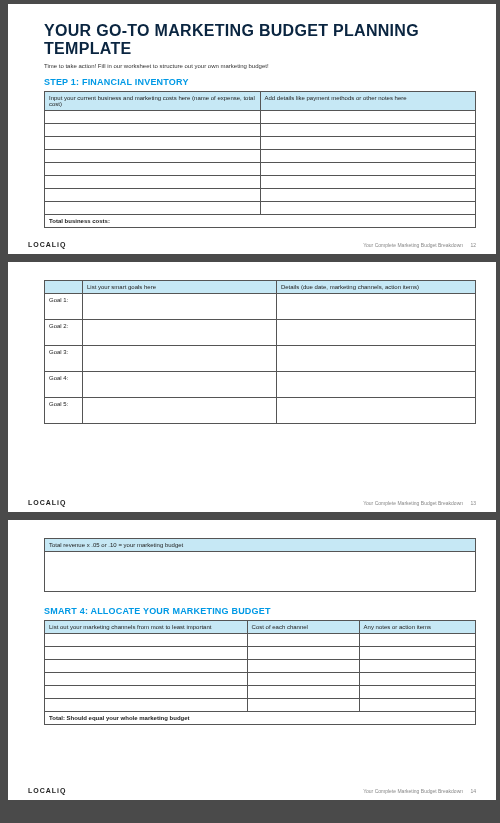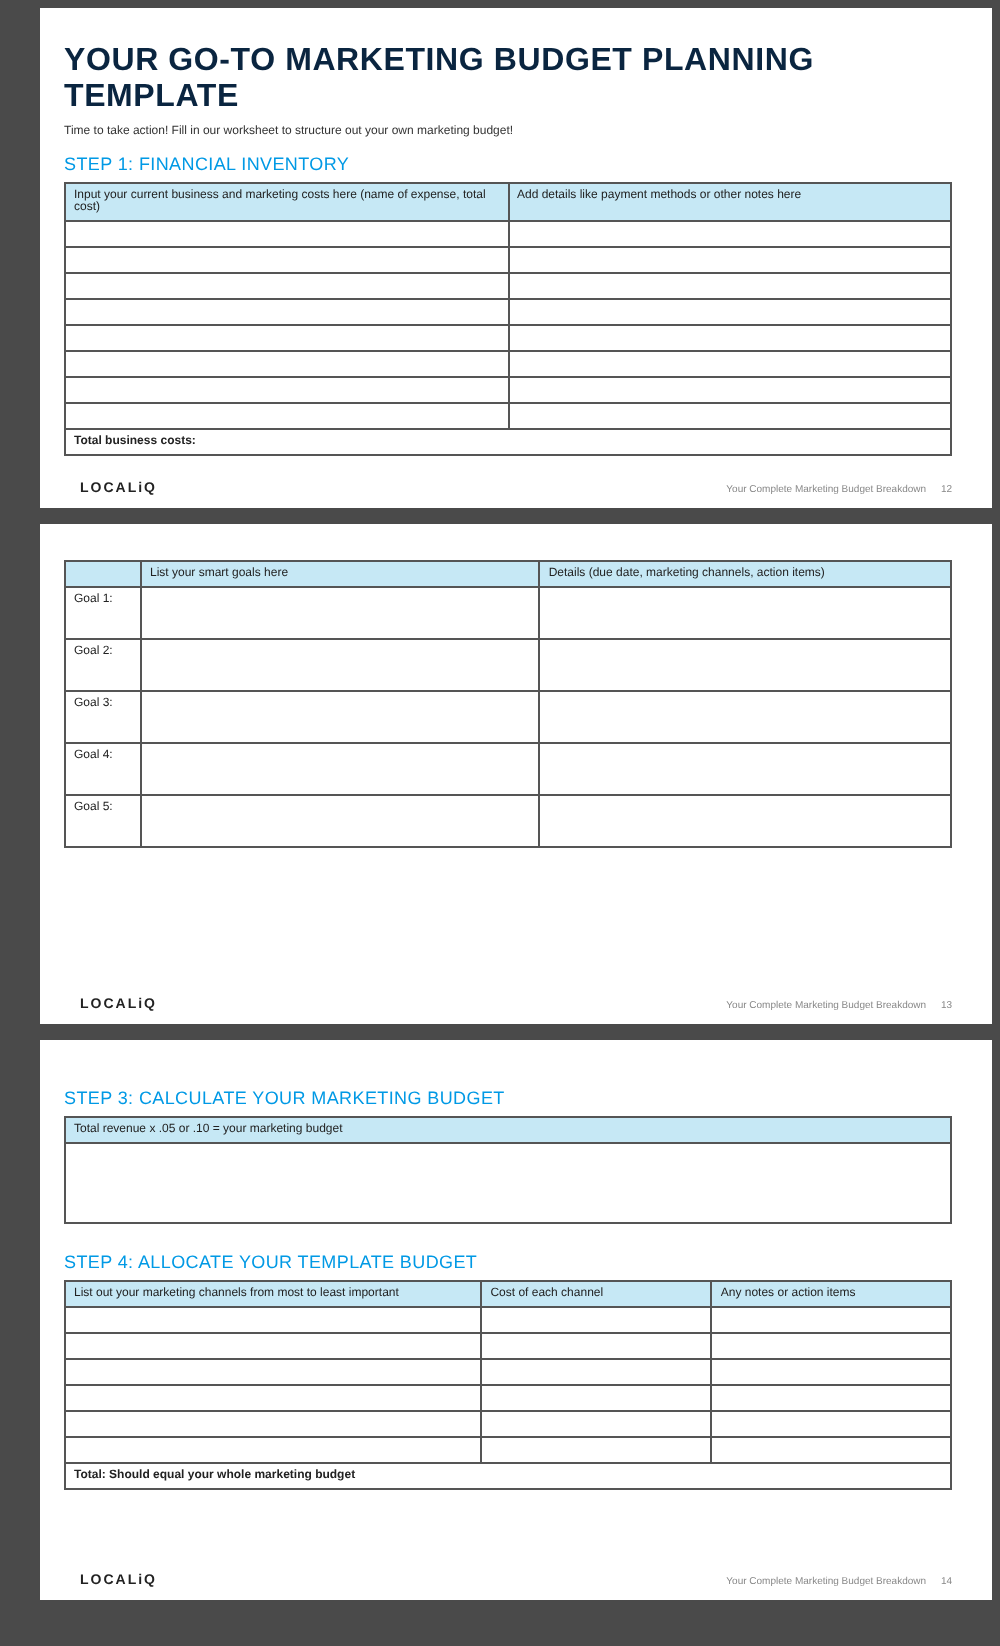--- a/index.html
+++ b/index.html
@@ -1,20 +1,20 @@
 <!DOCTYPE html>
 <html><head>
 <meta charset="utf-8">
 <style>
 *{box-sizing:border-box;margin:0;padding:0}
 body{background:#4a4a4a;font-family:Arial,Helvetica,sans-serif;font-size:7px;color:#222;padding:4px;width:500px}
-.page{background:#fff;margin:0 0 8px 16px;padding:18px 20px 10px 12px;position:relative;min-height:250px}
+.page{background:#fff;margin:0 0 8px 4px;padding:18px 20px 10px 36px;position:relative;min-height:250px}
 .title{font-size:16px;font-weight:900;color:#0a2540;letter-spacing:0.3px;line-height:1.1;margin-bottom:6px}
 .subtitle{font-size:6px;color:#333;margin-bottom:8px}
-.step-heading{font-size:9px;font-weight:400;color:#0099e5;letter-spacing:0.2px;margin:6px 0 4px 0}
+.step-heading{font-size:9px;font-weight:700;color:#0099e5;letter-spacing:0.2px;margin:6px 0 4px 0}
 table{width:100%;border-collapse:collapse;table-layout:fixed}
 th,td{border:1px solid #555;padding:3px 4px;text-align:left;vertical-align:top;font-weight:normal}
 th{background:#c6e8f5;font-weight:normal;font-size:6px;color:#222}
 td{font-size:6px;height:13px}
 .goal-label{width:38px;text-align:left;font-weight:normal}
 .goal-row td{height:26px}
 .footer{position:absolute;bottom:6px;left:20px;right:20px;display:flex;justify-content:space-between;align-items:center;font-size:6px;color:#222}
 .brand{font-weight:900;letter-spacing:1px;font-size:7px}
 .footer-right{color:#888;font-size:5px}
 .total-row td{font-weight:bold;height:12px}
@@ -119,33 +119,32 @@
   <div class="footer">
     <span class="brand">LOCALiQ</span>
     <span class="footer-right">
       <span>Your Complete Marketing Budget Breakdown</span>
       <span class="pagenum">13</span>
     </span>
   </div>
 </div>
 
 <div class="page" style="min-height:280px">
-  <div class="step-heading">STEP 3: CALCULATE YOUR MARKETING BUDGET</div>
   <table>
     <tbody>
         <tr>
           <th>Total revenue x .05 or .10 = your marketing budget</th>
         </tr>
     <tr>
           <td class="step3-box"></td>
         </tr>
   </tbody>
     </table>
 
-  <div class="step-heading" style="margin-top:14px">STEP 4: ALLOCATE YOUR TEMPLATE BUDGET</div>
+  <div class="step-heading" style="margin-top:14px">SMART 4: ALLOCATE YOUR MARKETING BUDGET</div>
   <table>
     <tbody>
         <tr class="step4-hdr">
       <th style="width:47%">List out your marketing channels from most to least important</th>
       <th style="width:26%">Cost of each channel</th>
       <th>Any notes or action items</th>
     </tr>
     <tr>
           <td></td>
           <td></td>

